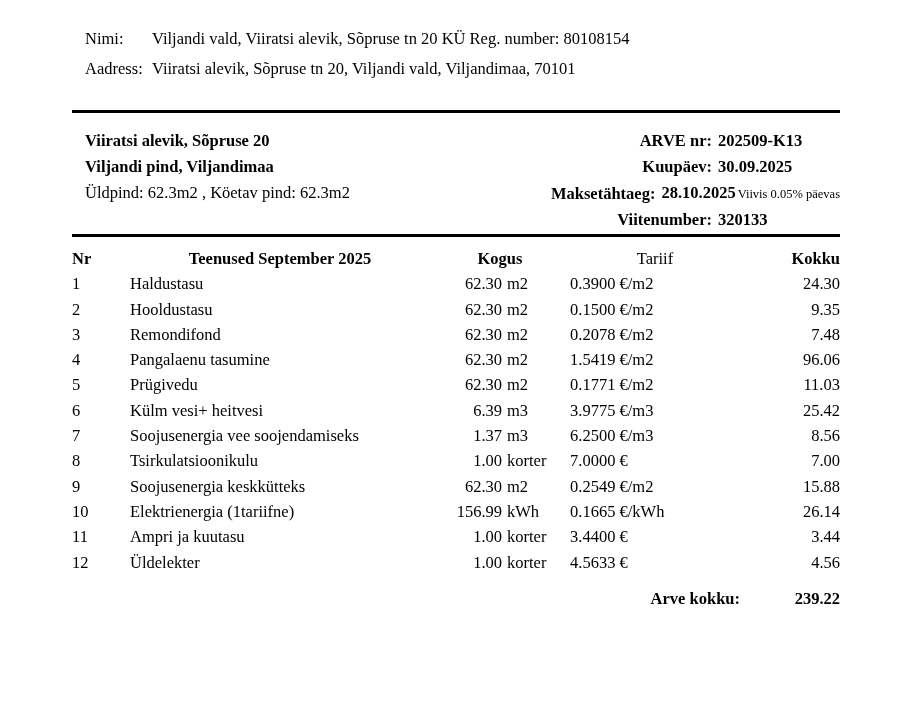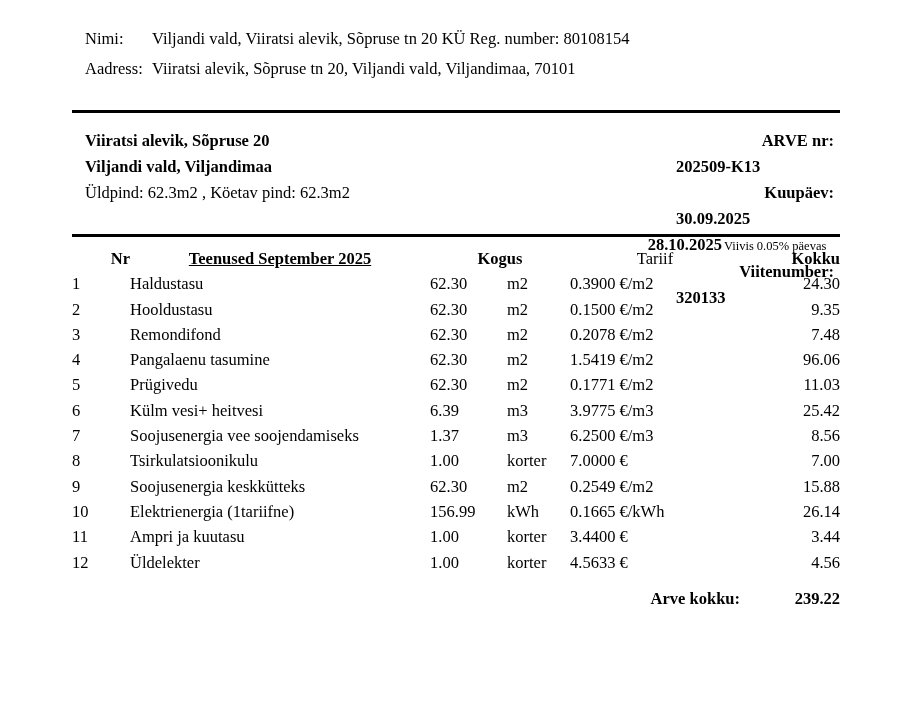--- a/index.html
+++ b/index.html
@@ -75,21 +75,20 @@
 
   .meta-right {
     font-size: 16.5px;
     line-height: 26px;
     white-space: nowrap;
   }
   .meta-right .mrow {
     display: flex;
     align-items: center;
     justify-content: flex-end;
-    flex-direction: column;
   }
   .meta-right .mlabel {
     font-weight: bold;
     text-align: right;
     padding-right: 6px;
   }
   .meta-right .mvalue {
     font-weight: bold;
     text-align: left;
     min-width: 122px;
@@ -113,41 +112,41 @@
   }
   table.items th,
   table.items td {
     padding: 0;
     border: none;
     line-height: 25.3px;
     vertical-align: baseline;
     white-space: nowrap;
   }
 
-  th.h-nr      { width: 58px;  text-align: right;   padding-left: 13px; font-weight: bold; }
-  th.h-name    { width: 300px; text-align: center; font-weight: bold; text-decoration: underline; }
+  th.h-nr      { width: 58px;  text-align: left;   padding-left: 13px; font-weight: bold; }
+  th.h-name    { width: 300px; text-align: center; font-weight: bold; }
   th.h-qty     { width: 140px; text-align: center; font-weight: bold; }
   th.h-tariff  { width: 170px; text-align: center; font-weight: normal; }
   th.h-total   { width: 100px; text-align: right;  font-weight: bold; }
 
   td.c-nr     { text-align: left; padding-left: 13px; }
   td.c-name   { text-align: left; padding-left: 58px; }
   td.c-qty    { text-align: left; padding: 0; }
   td.c-tariff { text-align: left; padding-left: 32px; margin-left: 8px; }
   td.c-total  { text-align: right; }
 
   
   .qty-wrap {
     display: flex;
     align-items: baseline;
     justify-content: flex-start;
   }
   .qty-num {
     width: 72px;
-    text-align: left;
+    text-align: right;
   }
   .qty-unit {
     padding-left: 5px;
     text-align: left;
   }
 
   
   tr.total-row td { padding-top: 11px; }
   td.total-label {
     text-align: right;
@@ -174,34 +173,35 @@
       <span class="party-value">Viiratsi alevik, Sõpruse tn 20, Viljandi vald, Viljandimaa, 70101</span>
     </div>
   </div>
 
   <div class="rule rule-top"></div>
 
   <div class="meta">
 
     <div class="meta-left">
       <div class="b">Viiratsi alevik, Sõpruse 20</div>
-      <div class="b">Viljandi vald, Viljandimaa</div>
+      <div class="b">Viljandi pind, Viljandimaa</div>
       <div>Üldpind: 62.3m2 , Köetav pind: 62.3m2</div>
     </div>
 
     <div class="meta-right">
       <div class="mrow">
         <span class="mlabel">ARVE nr:</span>
         <span class="mvalue">202509-K13</span>
       </div>
       <div class="mrow">
         <span class="mlabel">Kuupäev:</span>
         <span class="mvalue">30.09.2025</span>
       </div>
       <div class="mrow">
+        <span class="mlabel">Maksetähtaeg:</span>
         <span class="mvalue"><span>28.10.2025</span><span class="mnote">Viivis 0.05% päevas</span></span>
       </div>
       <div class="mrow">
         <span class="mlabel">Viitenumber:</span>
         <span class="mvalue">320133</span>
       </div>
     </div>
 
   </div>
 

